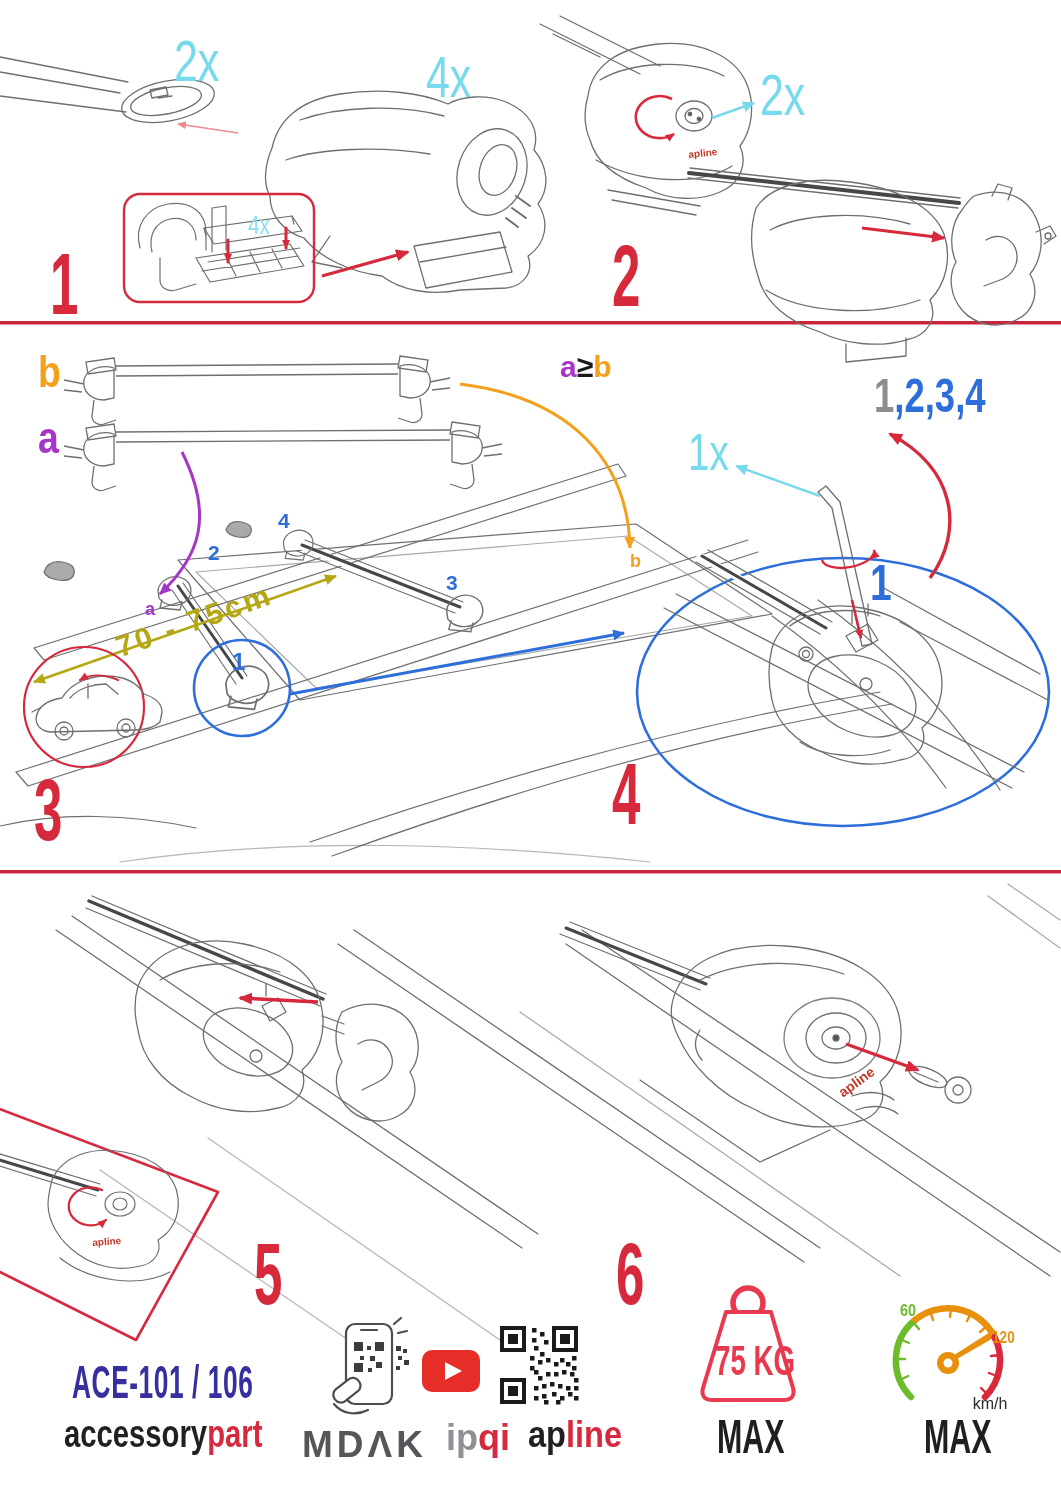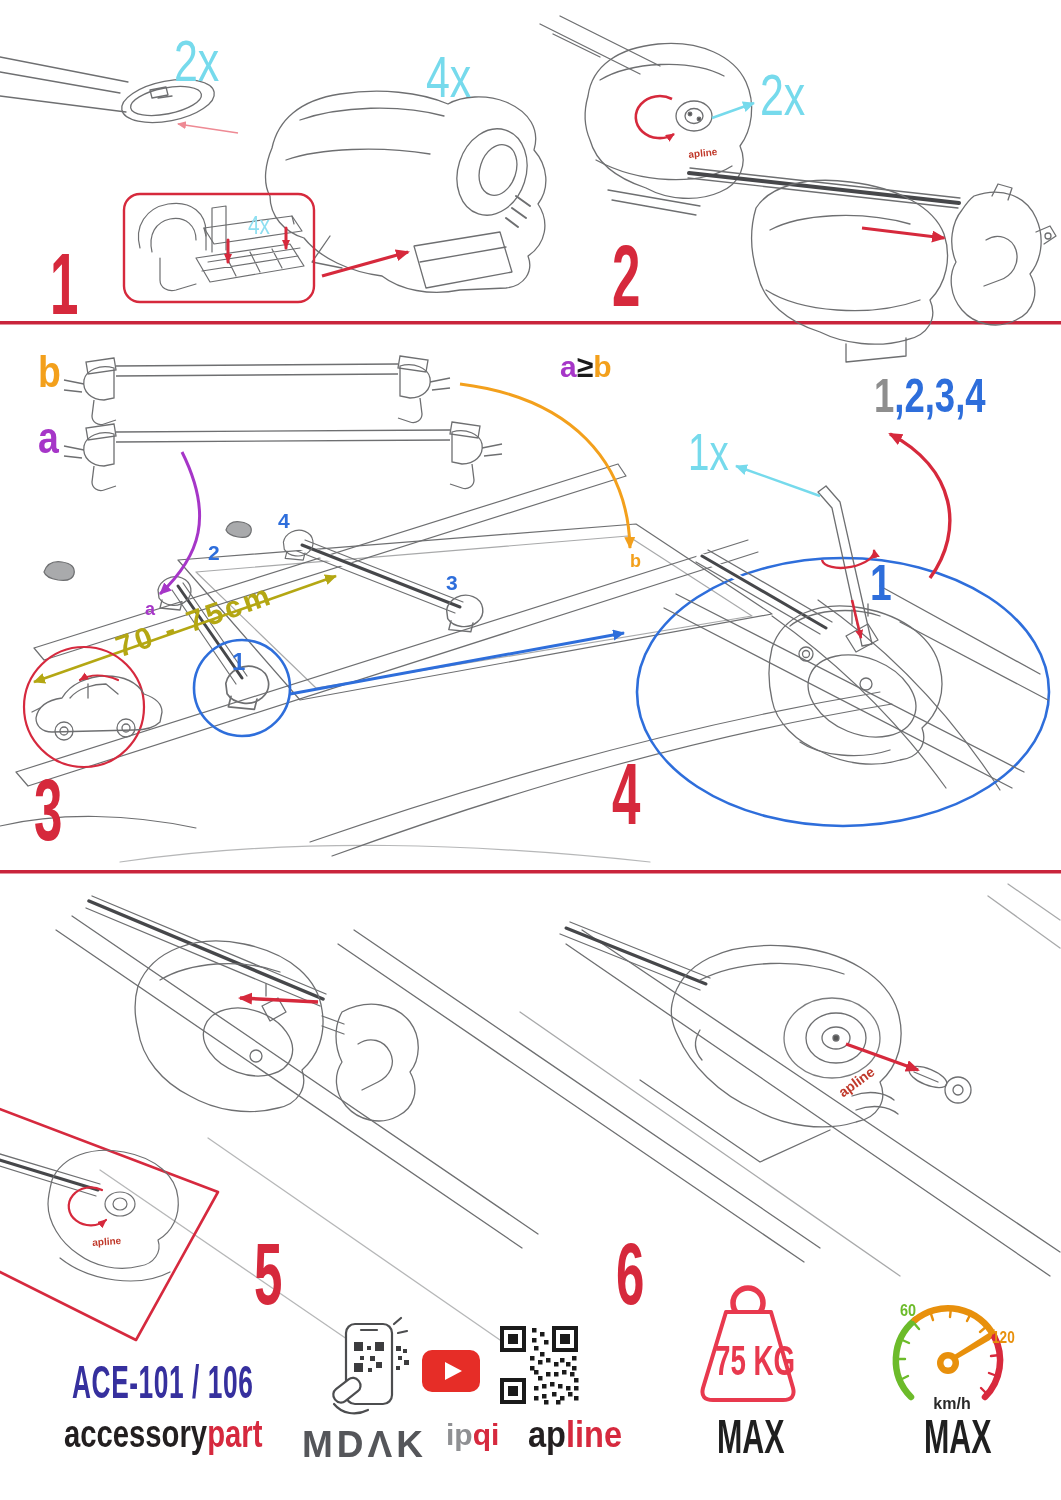--- a/index.html
+++ b/index.html
@@ -387,26 +387,26 @@
 
   <div class="lbl" style="left:688px;top:150px;font-size:10px;font-weight:700;color:#c0392b;transform:rotate(-6deg);transform-origin:0 0;">apline</div>
   <div class="lbl" style="left:92px;top:1238px;font-size:10px;font-weight:700;color:#c0392b;transform:rotate(-4deg);transform-origin:0 0;">apline</div>
   <div class="lbl" style="left:836px;top:1088px;font-size:14px;font-weight:700;color:#c0392b;transform:rotate(-36deg);transform-origin:0 0;">apline</div>
 
   <div class="lbl" style="left:72px;top:1358px;font-size:47px;font-weight:700;color:#36309e;letter-spacing:1px;transform:scaleX(.56);transform-origin:0 0;">ACE-101 / 106</div>
   <div class="lbl" style="left:64px;top:1414px;font-size:39px;font-weight:700;transform:scaleX(.75);transform-origin:0 0;">
     <span style="color:#231f20;">accessory</span><span style="color:#d6293e;">part</span>
   </div>
   <div class="lbl" style="left:302px;top:1426px;font-size:37px;font-weight:700;color:#55565a;letter-spacing:4px;">MDΛK</div>
-  <div class="lbl" style="left:446px;top:1420px;font-size:30px;font-weight:600;text-align:right;">
+  <div class="lbl" style="left:446px;top:1420px;font-size:36px;font-weight:600;text-align:right;">
     <span style="color:#8f9093;">ip</span><span style="color:#d6293e;">qi</span>
   </div>
   <div class="lbl" style="left:528px;top:1416px;font-size:37px;font-weight:700;transform:scaleX(.88);transform-origin:0 0;">
     <span style="color:#231f20;">ap</span><span style="color:#d6293e;">line</span>
   </div>
   <div class="lbl ctr" style="left:698px;top:1340px;width:100px;font-size:42px;font-weight:700;color:#e8394e;transform:scaleX(.66);">75 KG</div>
   <div class="lbl ctr" style="left:698px;top:1412px;width:100px;font-size:49px;font-weight:700;color:#1f1f1f;transform:scaleX(.62);">MAX</div>
   <div class="lbl" style="left:900px;top:1302px;font-size:17px;font-weight:700;color:#6cbb2a;transform:scaleX(.85);transform-origin:0 0;">60</div>
   <div class="lbl" style="left:992px;top:1330px;font-size:16px;font-weight:700;color:#e8900c;transform:scaleX(.85);transform-origin:0 0;">120</div>
-  <div class="lbl ctr" style="left:912px;top:1396px;width:80px;font-size:16px;color:#2a2a2a;font-weight:bold;">km/h</div>
+  <div class="lbl ctr" style="left:950px;top:1396px;width:80px;font-size:16px;color:#2a2a2a;">km/h</div>
   <div class="lbl ctr" style="left:908px;top:1412px;width:84px;font-size:49px;font-weight:700;color:#1f1f1f;transform:scaleX(.62);">MAX</div>
 
 </div>
 
 </body></html>

